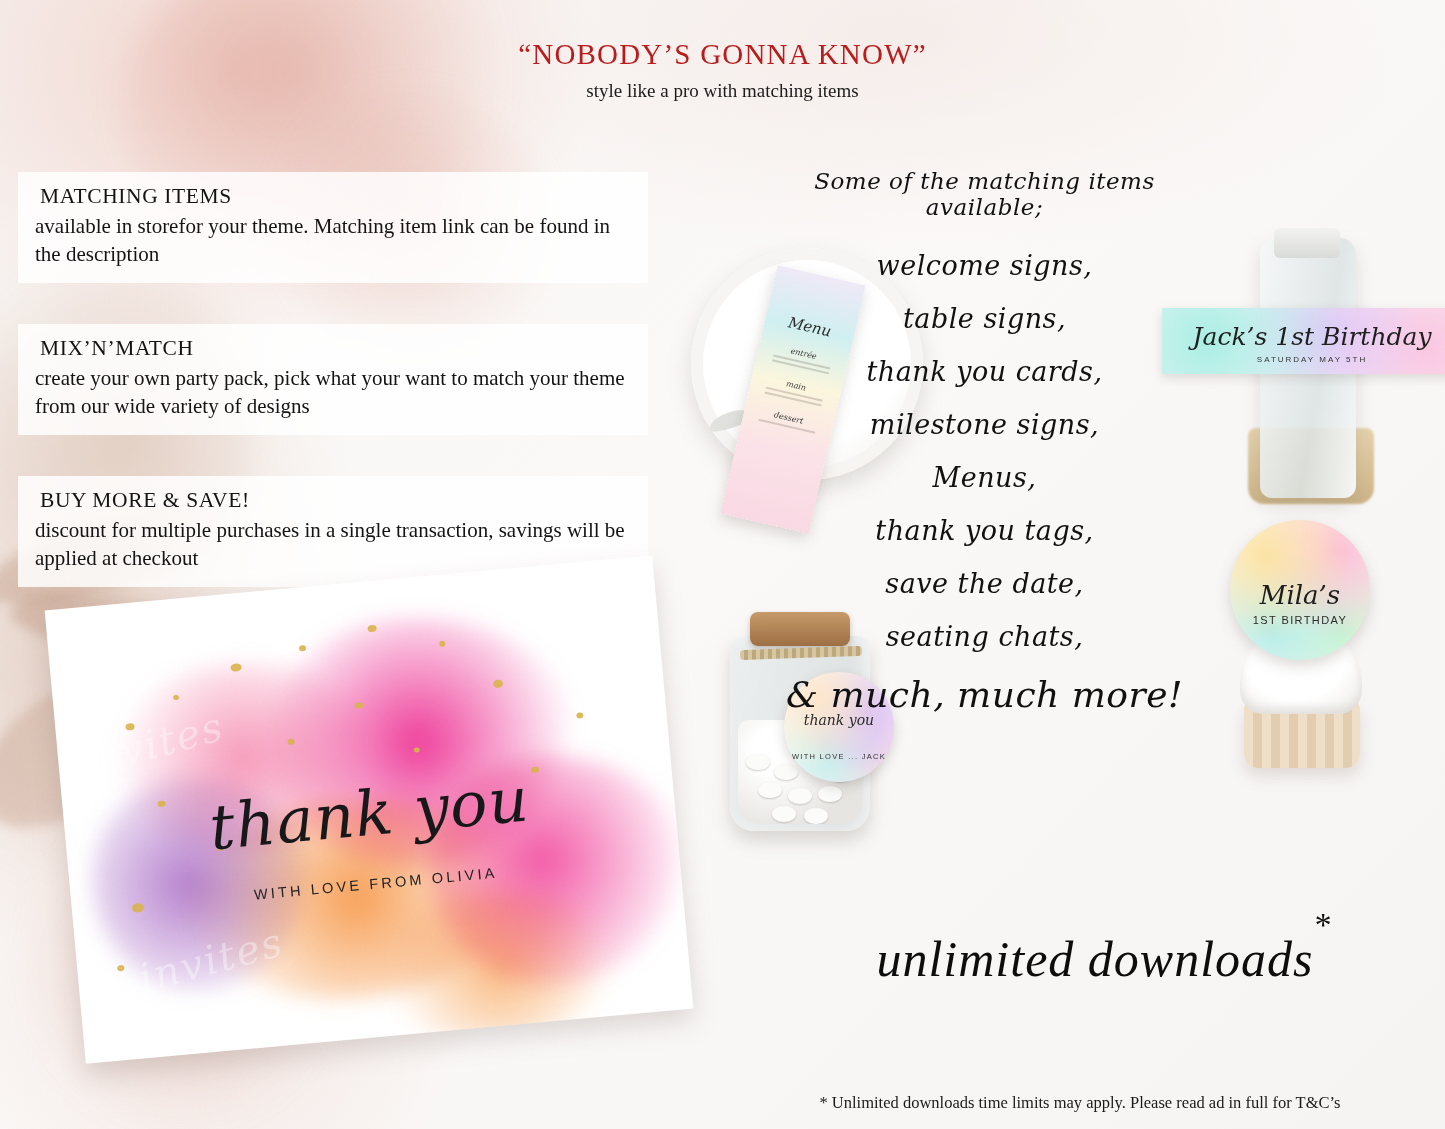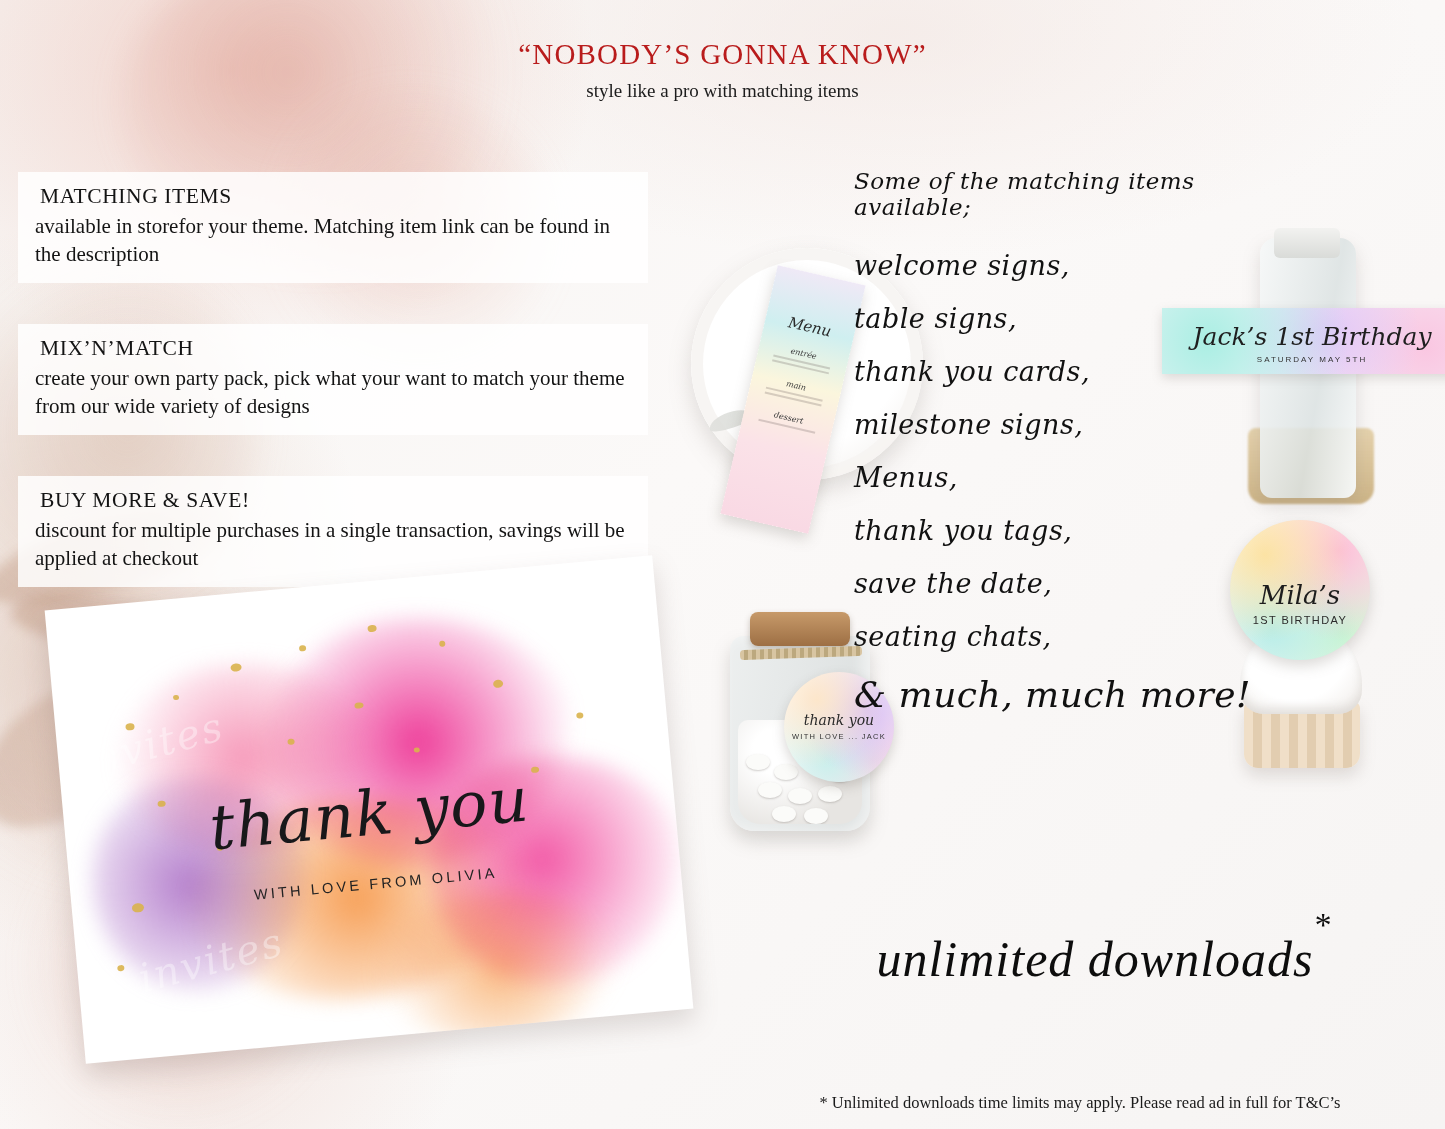--- a/index.html
+++ b/index.html
@@ -176,23 +176,24 @@
     font-style: italic;
     font-size: 40px;
     letter-spacing: 2px;
   }
   .wm1 { position:absolute; left: 20px; top: 120px; transform: rotate(-10deg); }
   .wm2 { position:absolute; left: 60px; top: 340px; transform: rotate(-10deg); }
 
   
   .script-list {
     position: absolute;
-    left: 854px;
+    left: 772px;
     top: 168px;
     width: 425px;
+    text-align: center;
     z-index: 6;
     font-family: "DejaVu Serif", serif;
     font-style: italic;
     color: #111;
   }
   .script-list .line { margin-bottom: 22px; letter-spacing: 0.5px; }
   .script-list .line.head { font-size: 23px; margin-bottom: 30px; }
   .script-list .line.item { font-size: 27px; }
   .script-list .line.last { font-size: 36px; margin-top: 6px; }
 
@@ -341,21 +342,21 @@
     text-align: center;
   }
   .tag .tag-main {
     margin-top: 40px;
     font-family: "DejaVu Serif", serif;
     font-style: italic;
     font-size: 14px;
     color: #2a2a2a;
   }
   .tag .tag-sub {
-    margin-top: 4px;
+    margin-top: 24px;
     font-size: 7.5px;
     letter-spacing: 1.3px;
     color: #333;
     font-family: "Liberation Sans", sans-serif;
   }
 
   
   .bottle-shot {
     position: absolute;
     left: 1218px; top: 228px;

